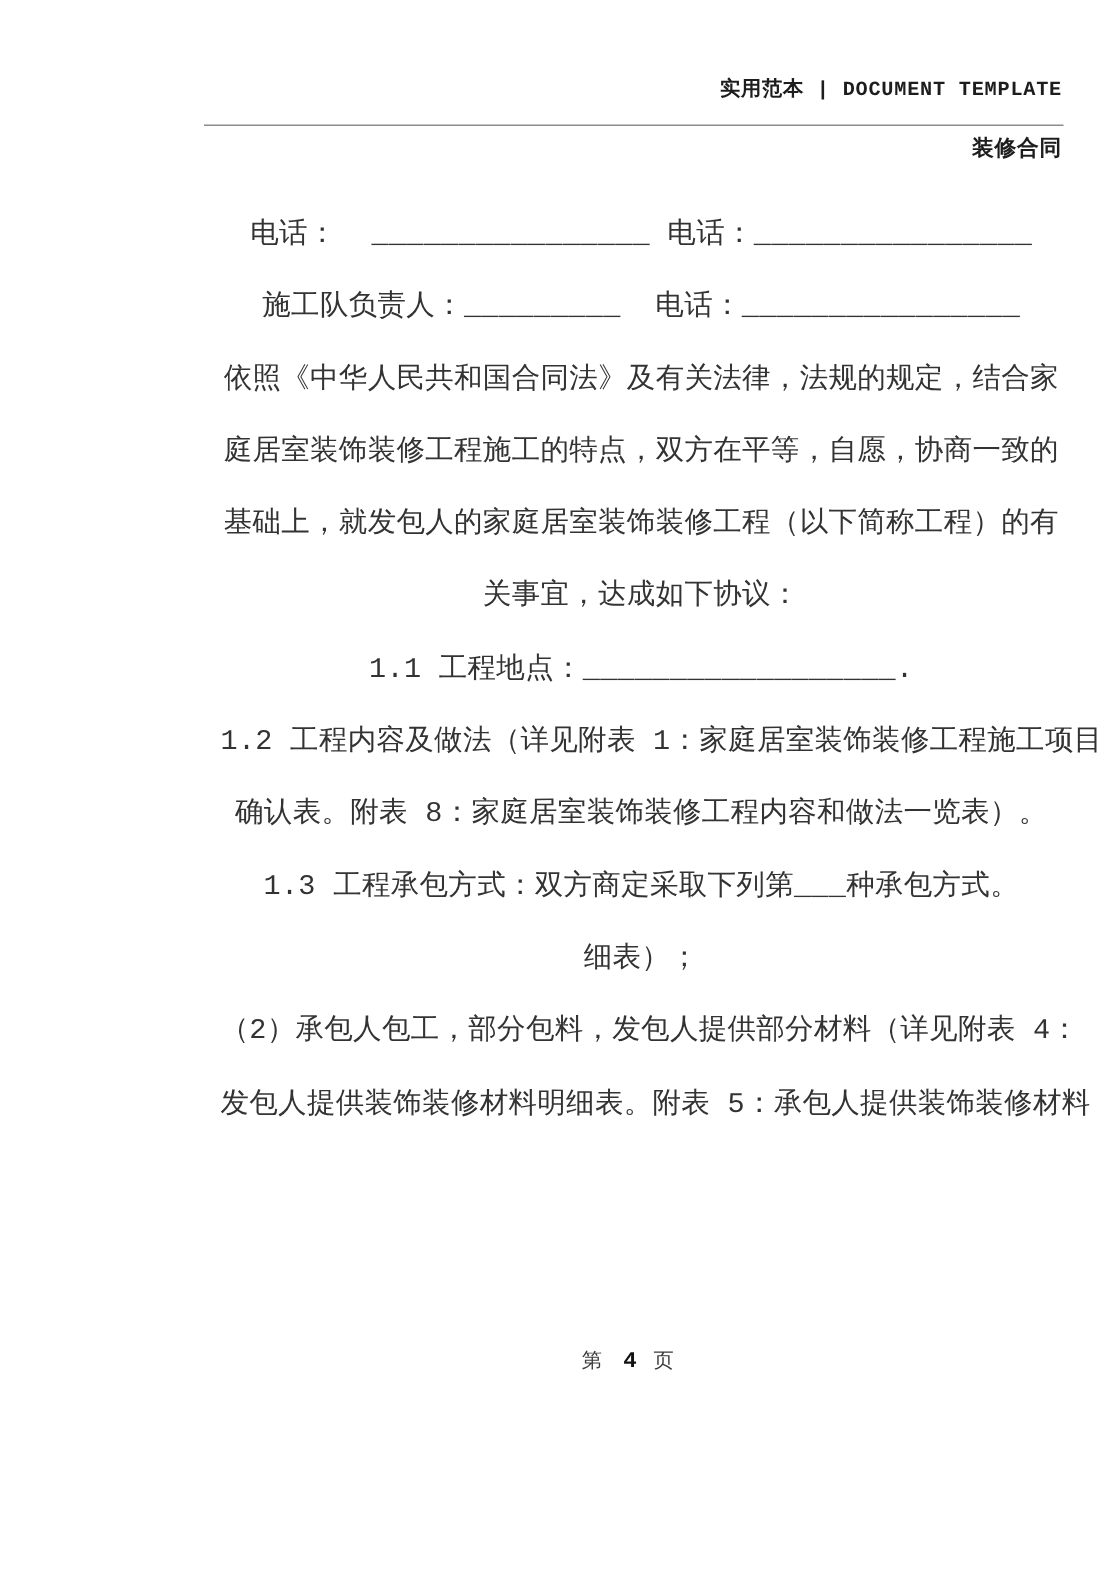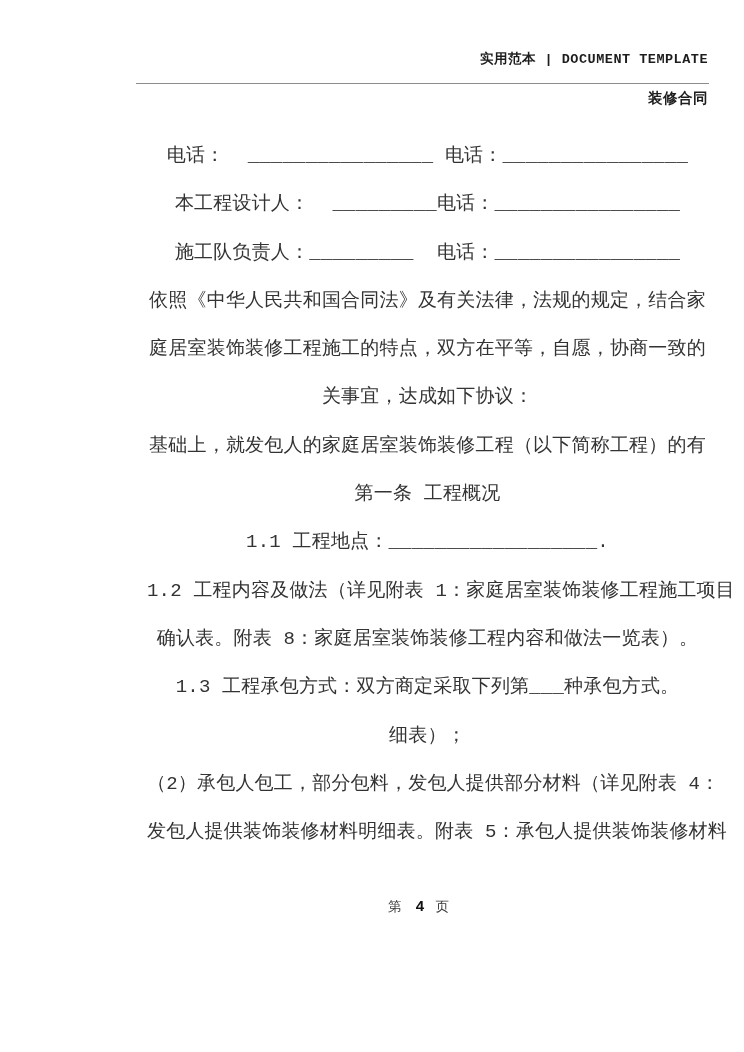--- a/index.html
+++ b/index.html
@@ -83,27 +83,25 @@
 <div class="page">
 
   <div class="brand-line">实用范本 | DOCUMENT TEMPLATE</div>
 
   <div class="header-rule"></div>
 
   <div class="doc-title">装修合同</div>
 
   <div class="content">
     <div class="doc-line">电话：  ________________ 电话：________________</div>
-    <div class="doc-line">本工程设计人：  _________电话：________________</div>
     <div class="doc-line">施工队负责人：_________  电话：________________</div>
     <div class="doc-line">依照《中华人民共和国合同法》及有关法律，法规的规定，结合家</div>
     <div class="doc-line">庭居室装饰装修工程施工的特点，双方在平等，自愿，协商一致的</div>
+    <div class="doc-line">基础上，就发包人的家庭居室装饰装修工程（以下简称工程）的有</div>
     <div class="doc-line">关事宜，达成如下协议：</div>
-    <div class="doc-line">基础上，就发包人的家庭居室装饰装修工程（以下简称工程）的有</div>
-    <div class="doc-line">第一条 工程概况</div>
     <div class="doc-line">1.1 工程地点：__________________.</div>
     <div class="doc-line">1.2 工程内容及做法（详见附表 1：家庭居室装饰装修工程施工项目</div>
     <div class="doc-line">确认表。附表 8：家庭居室装饰装修工程内容和做法一览表）。</div>
     <div class="doc-line">1.3 工程承包方式：双方商定采取下列第___种承包方式。</div>
     <div class="doc-line">细表）；</div>
     <div class="doc-line">（2）承包人包工，部分包料，发包人提供部分材料（详见附表 4：</div>
     <div class="doc-line">发包人提供装饰装修材料明细表。附表 5：承包人提供装饰装修材料</div>
   </div>
 
   <div class="footer">

